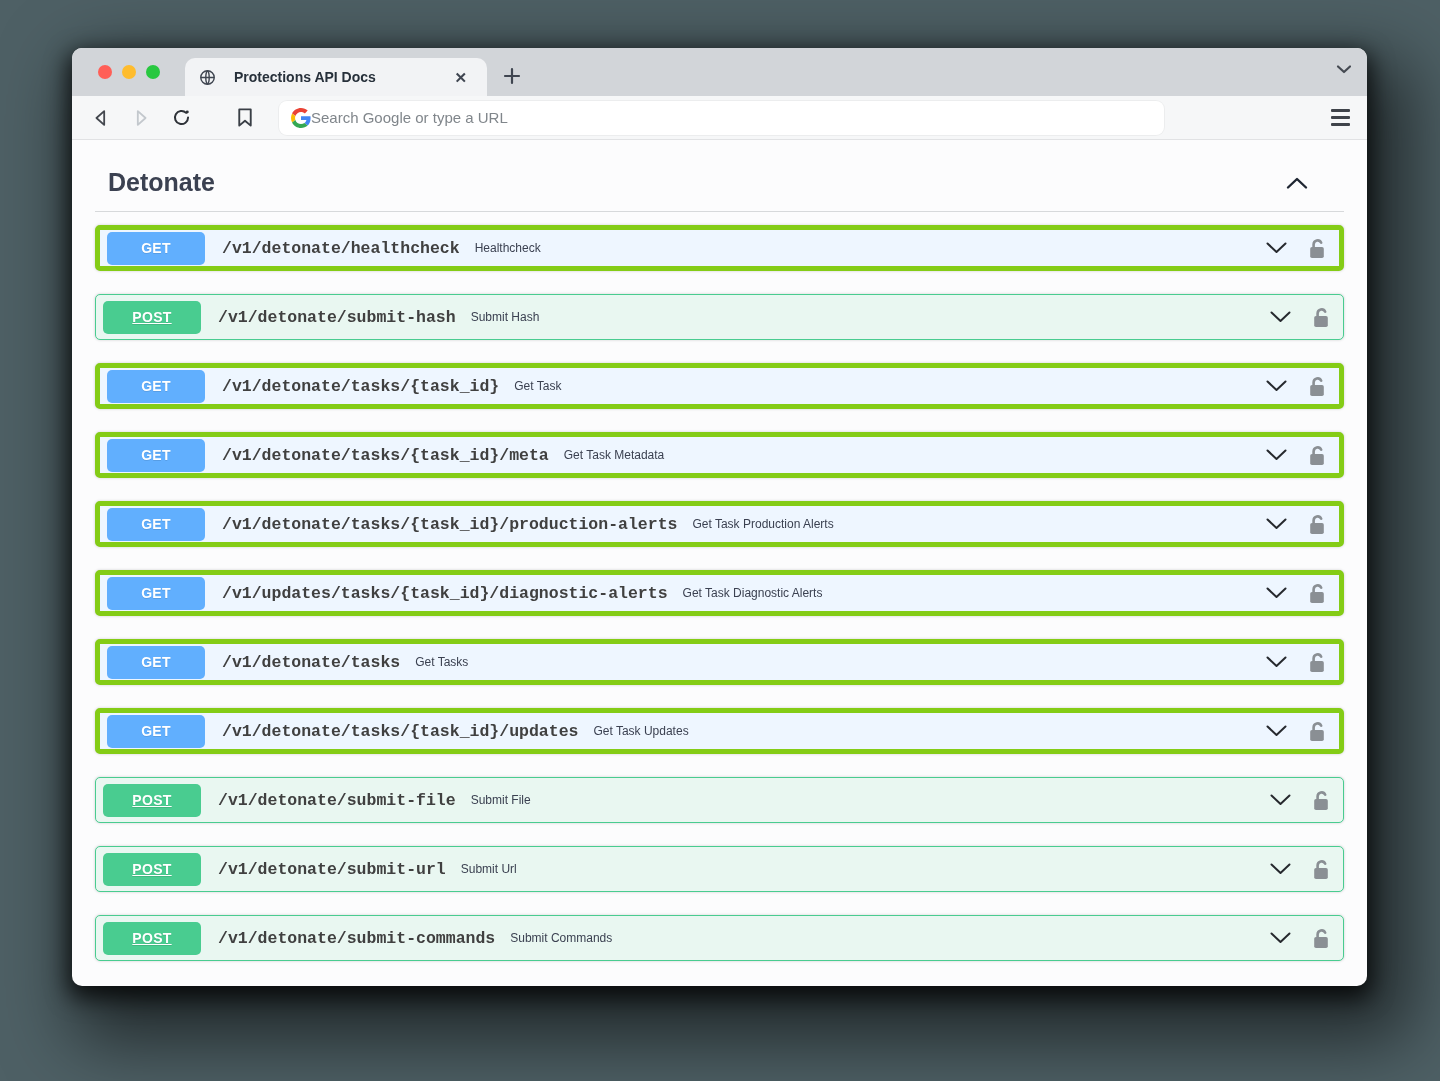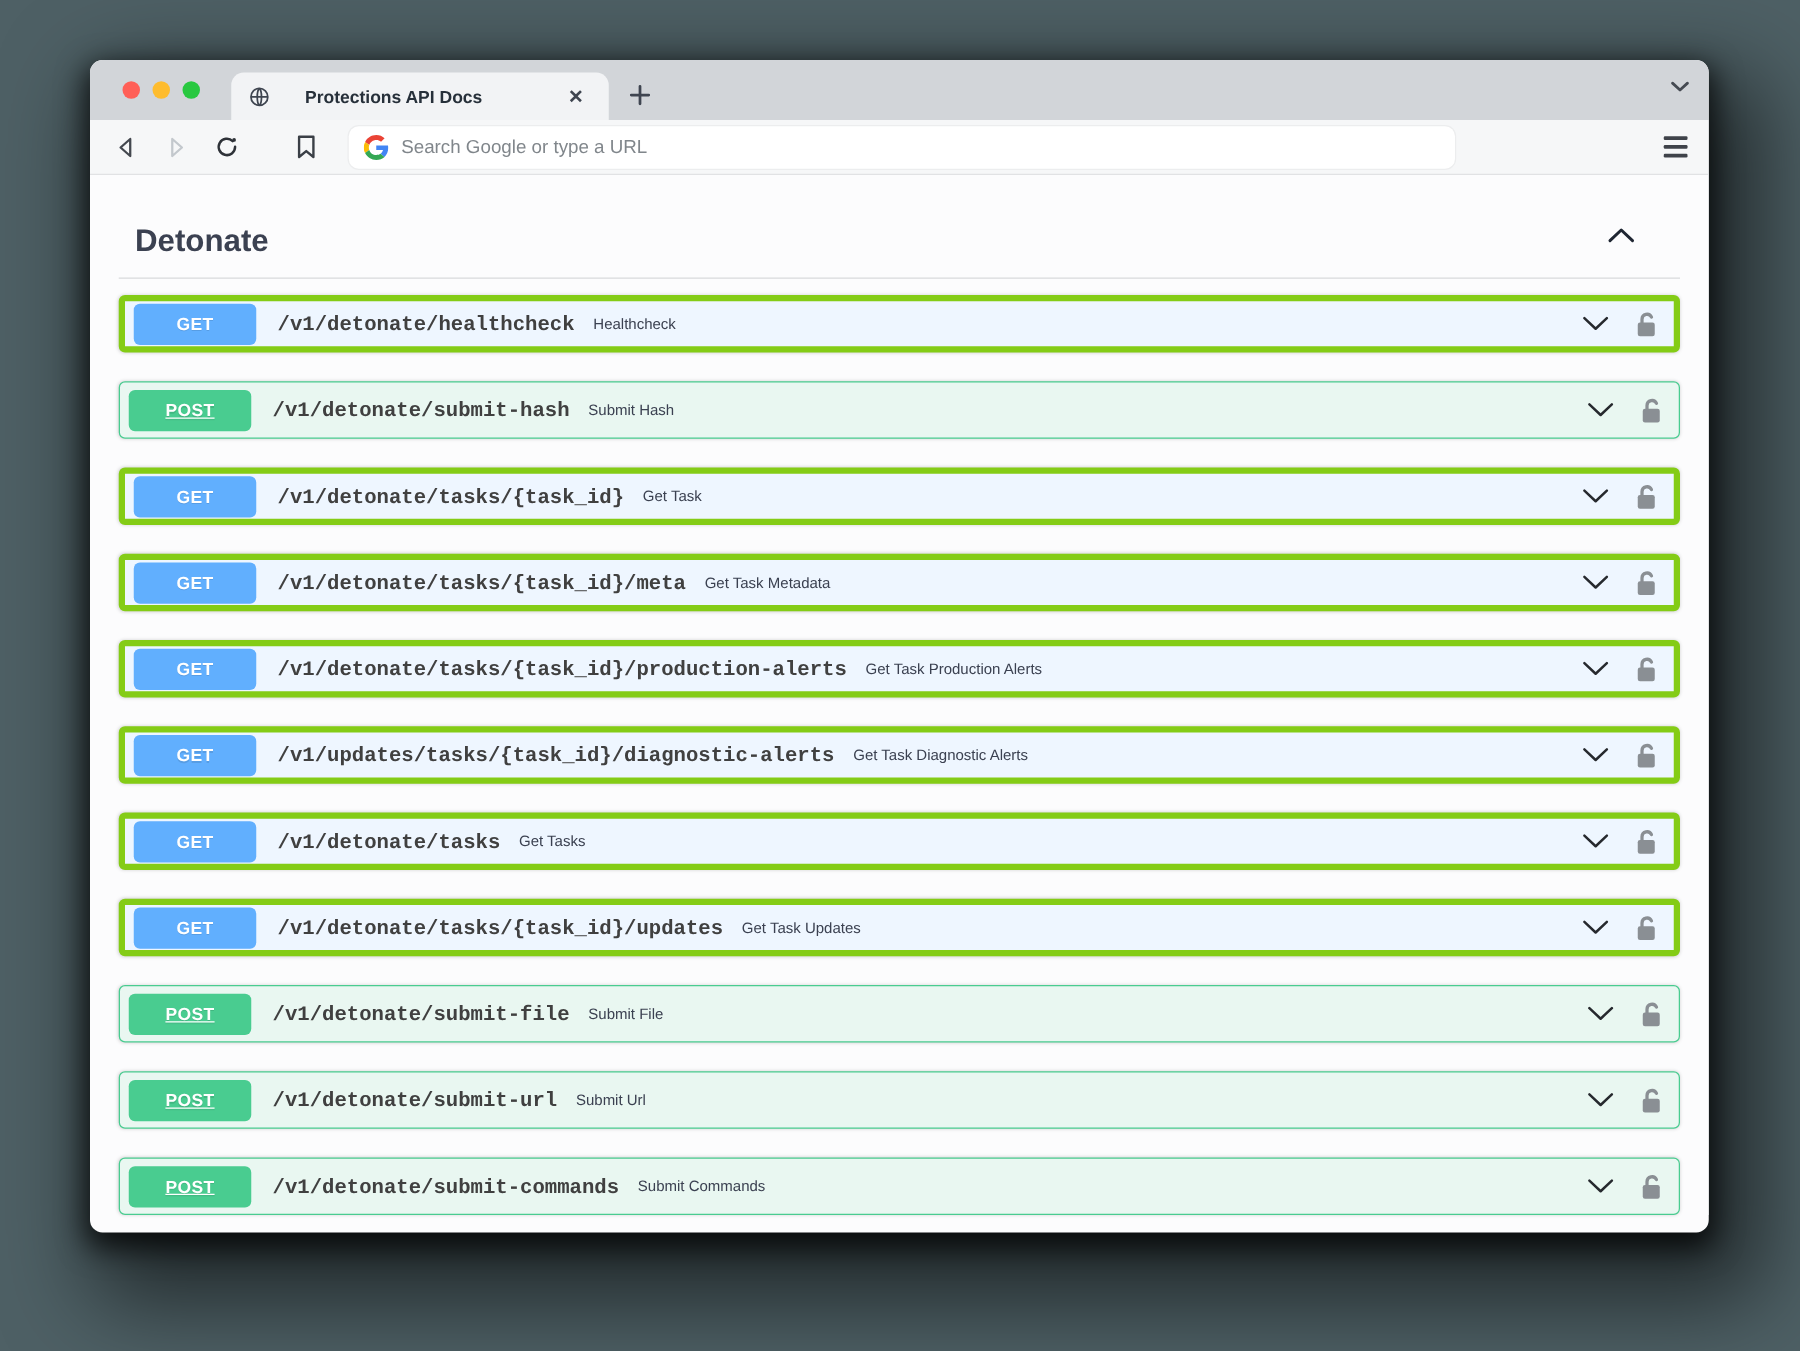--- a/index.html
+++ b/index.html
@@ -20,21 +20,21 @@
     height:48px; background:#d2d5d9; position:relative;
   }
   .traffic { position:absolute; top:17px; left:26px; display:flex; gap:10px; }
   .traffic span { width:14px; height:14px; border-radius:50%; display:block; }
   .t-red { background:#ff5f57; }
   .t-yellow { background:#febc2e; }
   .t-green { background:#28c840; }
   .tab {
     position:absolute; left:113px; bottom:0; width:302px; height:38px;
     background:#f2f3f5; border-radius:10px 10px 0 0;
-    display:flex; align-items:center; padding:0 14px; gap:28px;
+    display:flex; align-items:center; padding:0 14px; gap:18px;
   }
   .tab-title { font-size:14px; font-weight:700; color:#27303a; flex:1;
     white-space:nowrap; overflow:hidden; }
   .tab-close { font-size:15px; color:#3f4550; font-weight:700; cursor:default;
     line-height:1; padding:2px 6px; }
   .newtab {
     position:absolute; left:425px; bottom:5px; width:30px; height:30px;
     display:flex; align-items:center; justify-content:center;
   }
   .tabbar-chevron { position:absolute; right:14px; top:15px; }
@@ -42,33 +42,33 @@
   .toolbar {
     height:44px; background:#f6f7f8; border-bottom:1px solid #e1e2e4;
     display:flex; align-items:center; padding:0 17px;
   }
   .nav-ic { width:24px; height:24px; display:flex; align-items:center;
     justify-content:center; margin-right:16px; flex:0 0 auto; }
   .nav-ic.reload { margin-right:40px; }
   .nav-ic.bookmark { margin-right:22px; }
   .omnibox {
     width:885px; height:34px; background:#ffffff; border-radius:8px;
-    display:flex; align-items:center; padding:0 12px; gap:10px;
+    display:flex; align-items:center; padding:0 12px; 
     box-shadow:0 0 0 1px rgba(0,0,0,0.04);
   }
   .omnibox-text { font-size:15px; color:#80868b; }
   .menu-btn { margin-left:auto; display:flex; flex-direction:column; gap:4px; }
   .menu-btn i { display:block; width:19px; height:3px; background:#3f434a; border-radius:1px; }
   
   .content { padding:10px 23px 0 23px; background:#fcfcfd; }
   .section-head {
     display:flex; align-items:center; justify-content:space-between;
     padding:18px 0 14px 13px; border-bottom:1px solid #d7d9db;
   }
-  .section-title { font-size:25px; font-weight:700; color:#3b4151;margin-top:11px; }
+  .section-title { font-size:25px; font-weight:700; color:#3b4151; }
   .section-collapse { padding-right:35px; display:flex; align-items:center; }
   .oplist { padding-top:13px; }
   .opblock {
     height:46px; border-radius:5px; margin-bottom:23px;
     display:flex; align-items:center; padding:0 12px 0 7px;
     box-shadow:0 0 3px rgba(0,0,0,.18);
   }
   .opblock.get  { background:#eef6ff; border:5px solid #84cc16; }
   .opblock.post { background:#e9f7f1; border:1px solid #49cc90; }
   .method {

